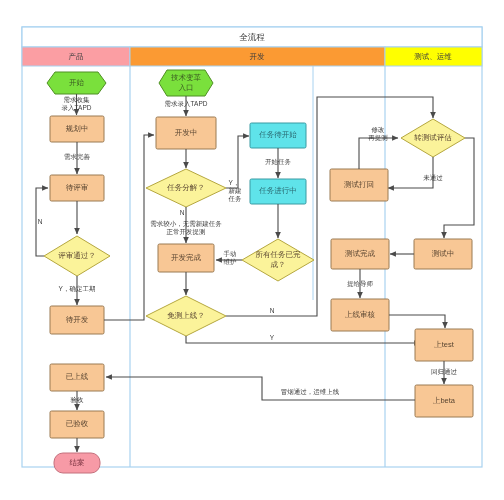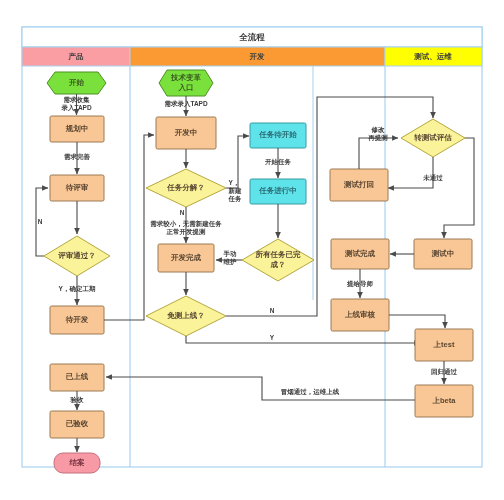--- a/index.html
+++ b/index.html
@@ -1,18 +1,18 @@
 <!DOCTYPE html>
 <html><head>
 <meta charset="utf-8">
 <style>
   html,body{margin:0;padding:0;background:#ffffff;}
   body{width:504px;height:500px;overflow:hidden;
        font-family:"Liberation Sans","DejaVu Sans",sans-serif;}
-  #chart-root{position:relative;width:504px;height:500px;font-weight:bold;}
+  #chart-root{position:relative;width:504px;height:500px;}
   svg{display:block;}
   .node-label{font-size:7.5px;fill:#5a4632;text-anchor:middle;dominant-baseline:middle;}
   .node-label-cyan{font-size:7.5px;fill:#2a6a72;text-anchor:middle;dominant-baseline:middle;}
   .node-label-green{font-size:7.5px;fill:#3a5a22;text-anchor:middle;dominant-baseline:middle;}
   .node-label-end{font-size:7.5px;fill:#7a3340;text-anchor:middle;dominant-baseline:middle;}
   .edge-label{font-size:6.5px;fill:#3a3a3a;text-anchor:middle;dominant-baseline:middle;}
   .lane-title{font-size:7.5px;text-anchor:middle;dominant-baseline:middle;fill:#3d3d3d;}
   .diagram-title{font-size:8.5px;text-anchor:middle;dominant-baseline:middle;fill:#3d3d3d;}
   .box{fill:#f8c795;stroke:#9a7a52;stroke-width:1;}
   .box-cyan{fill:#5fe3ea;stroke:#3a9aa2;stroke-width:1;}

